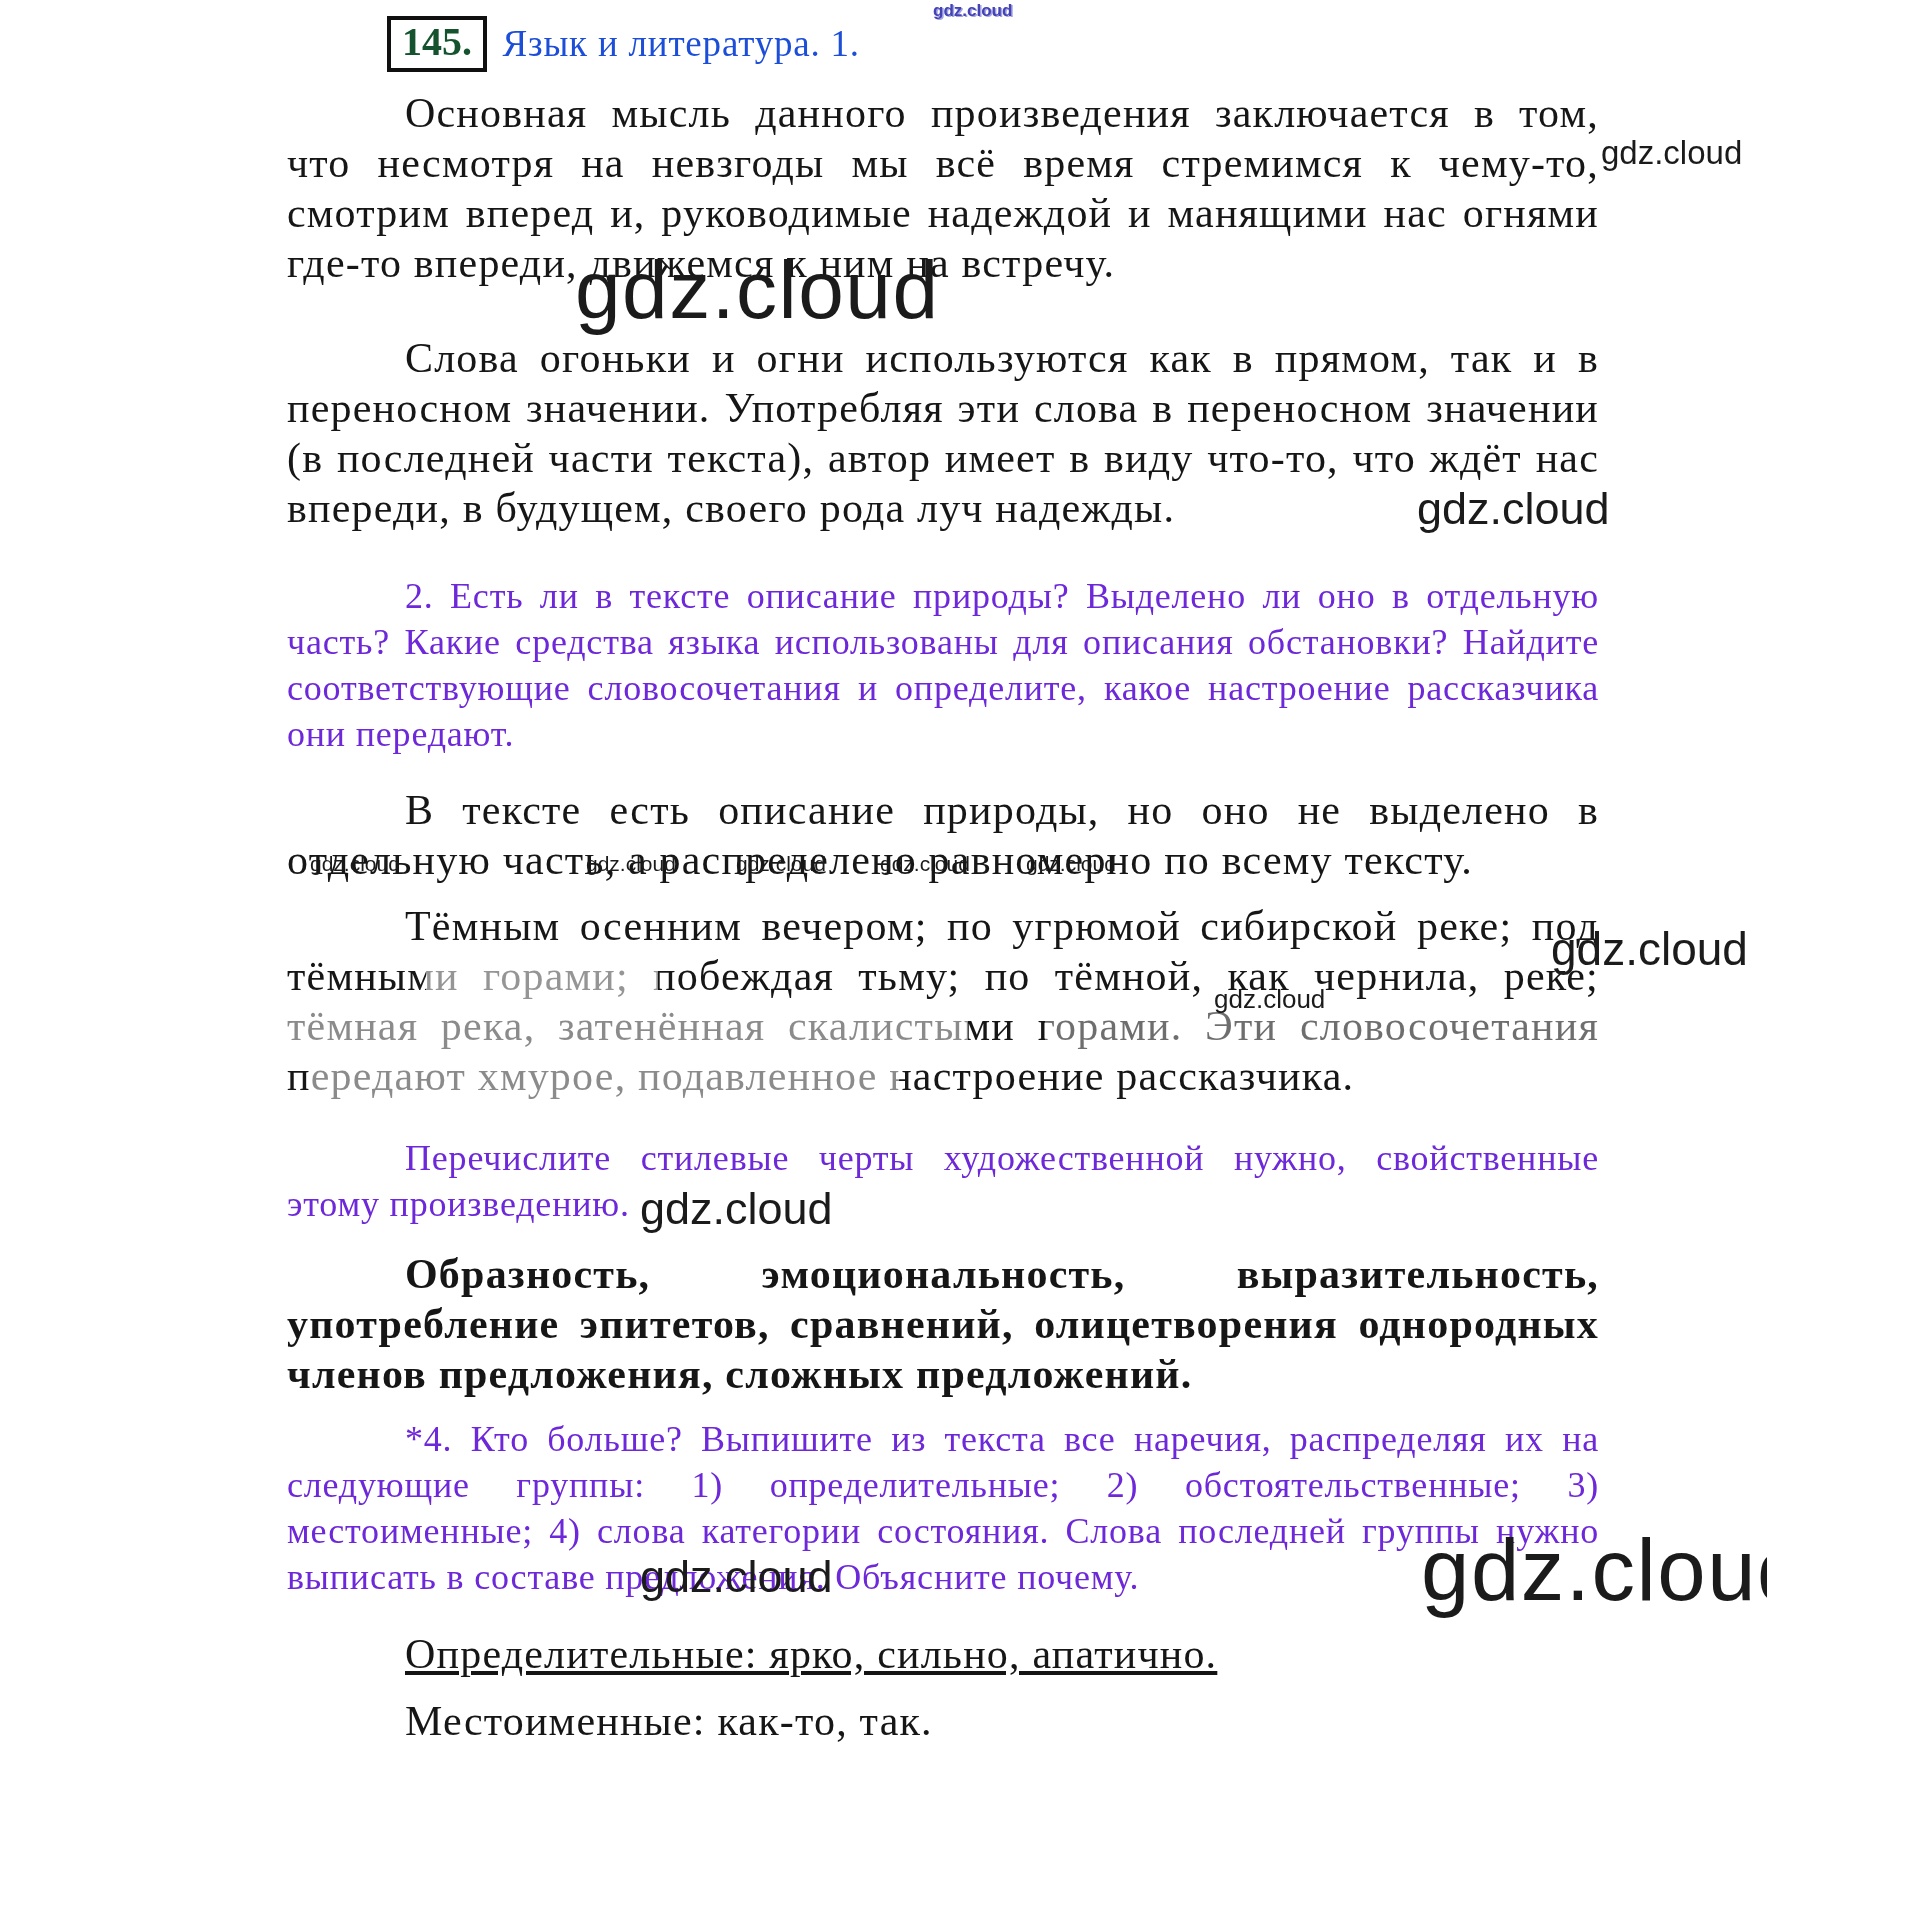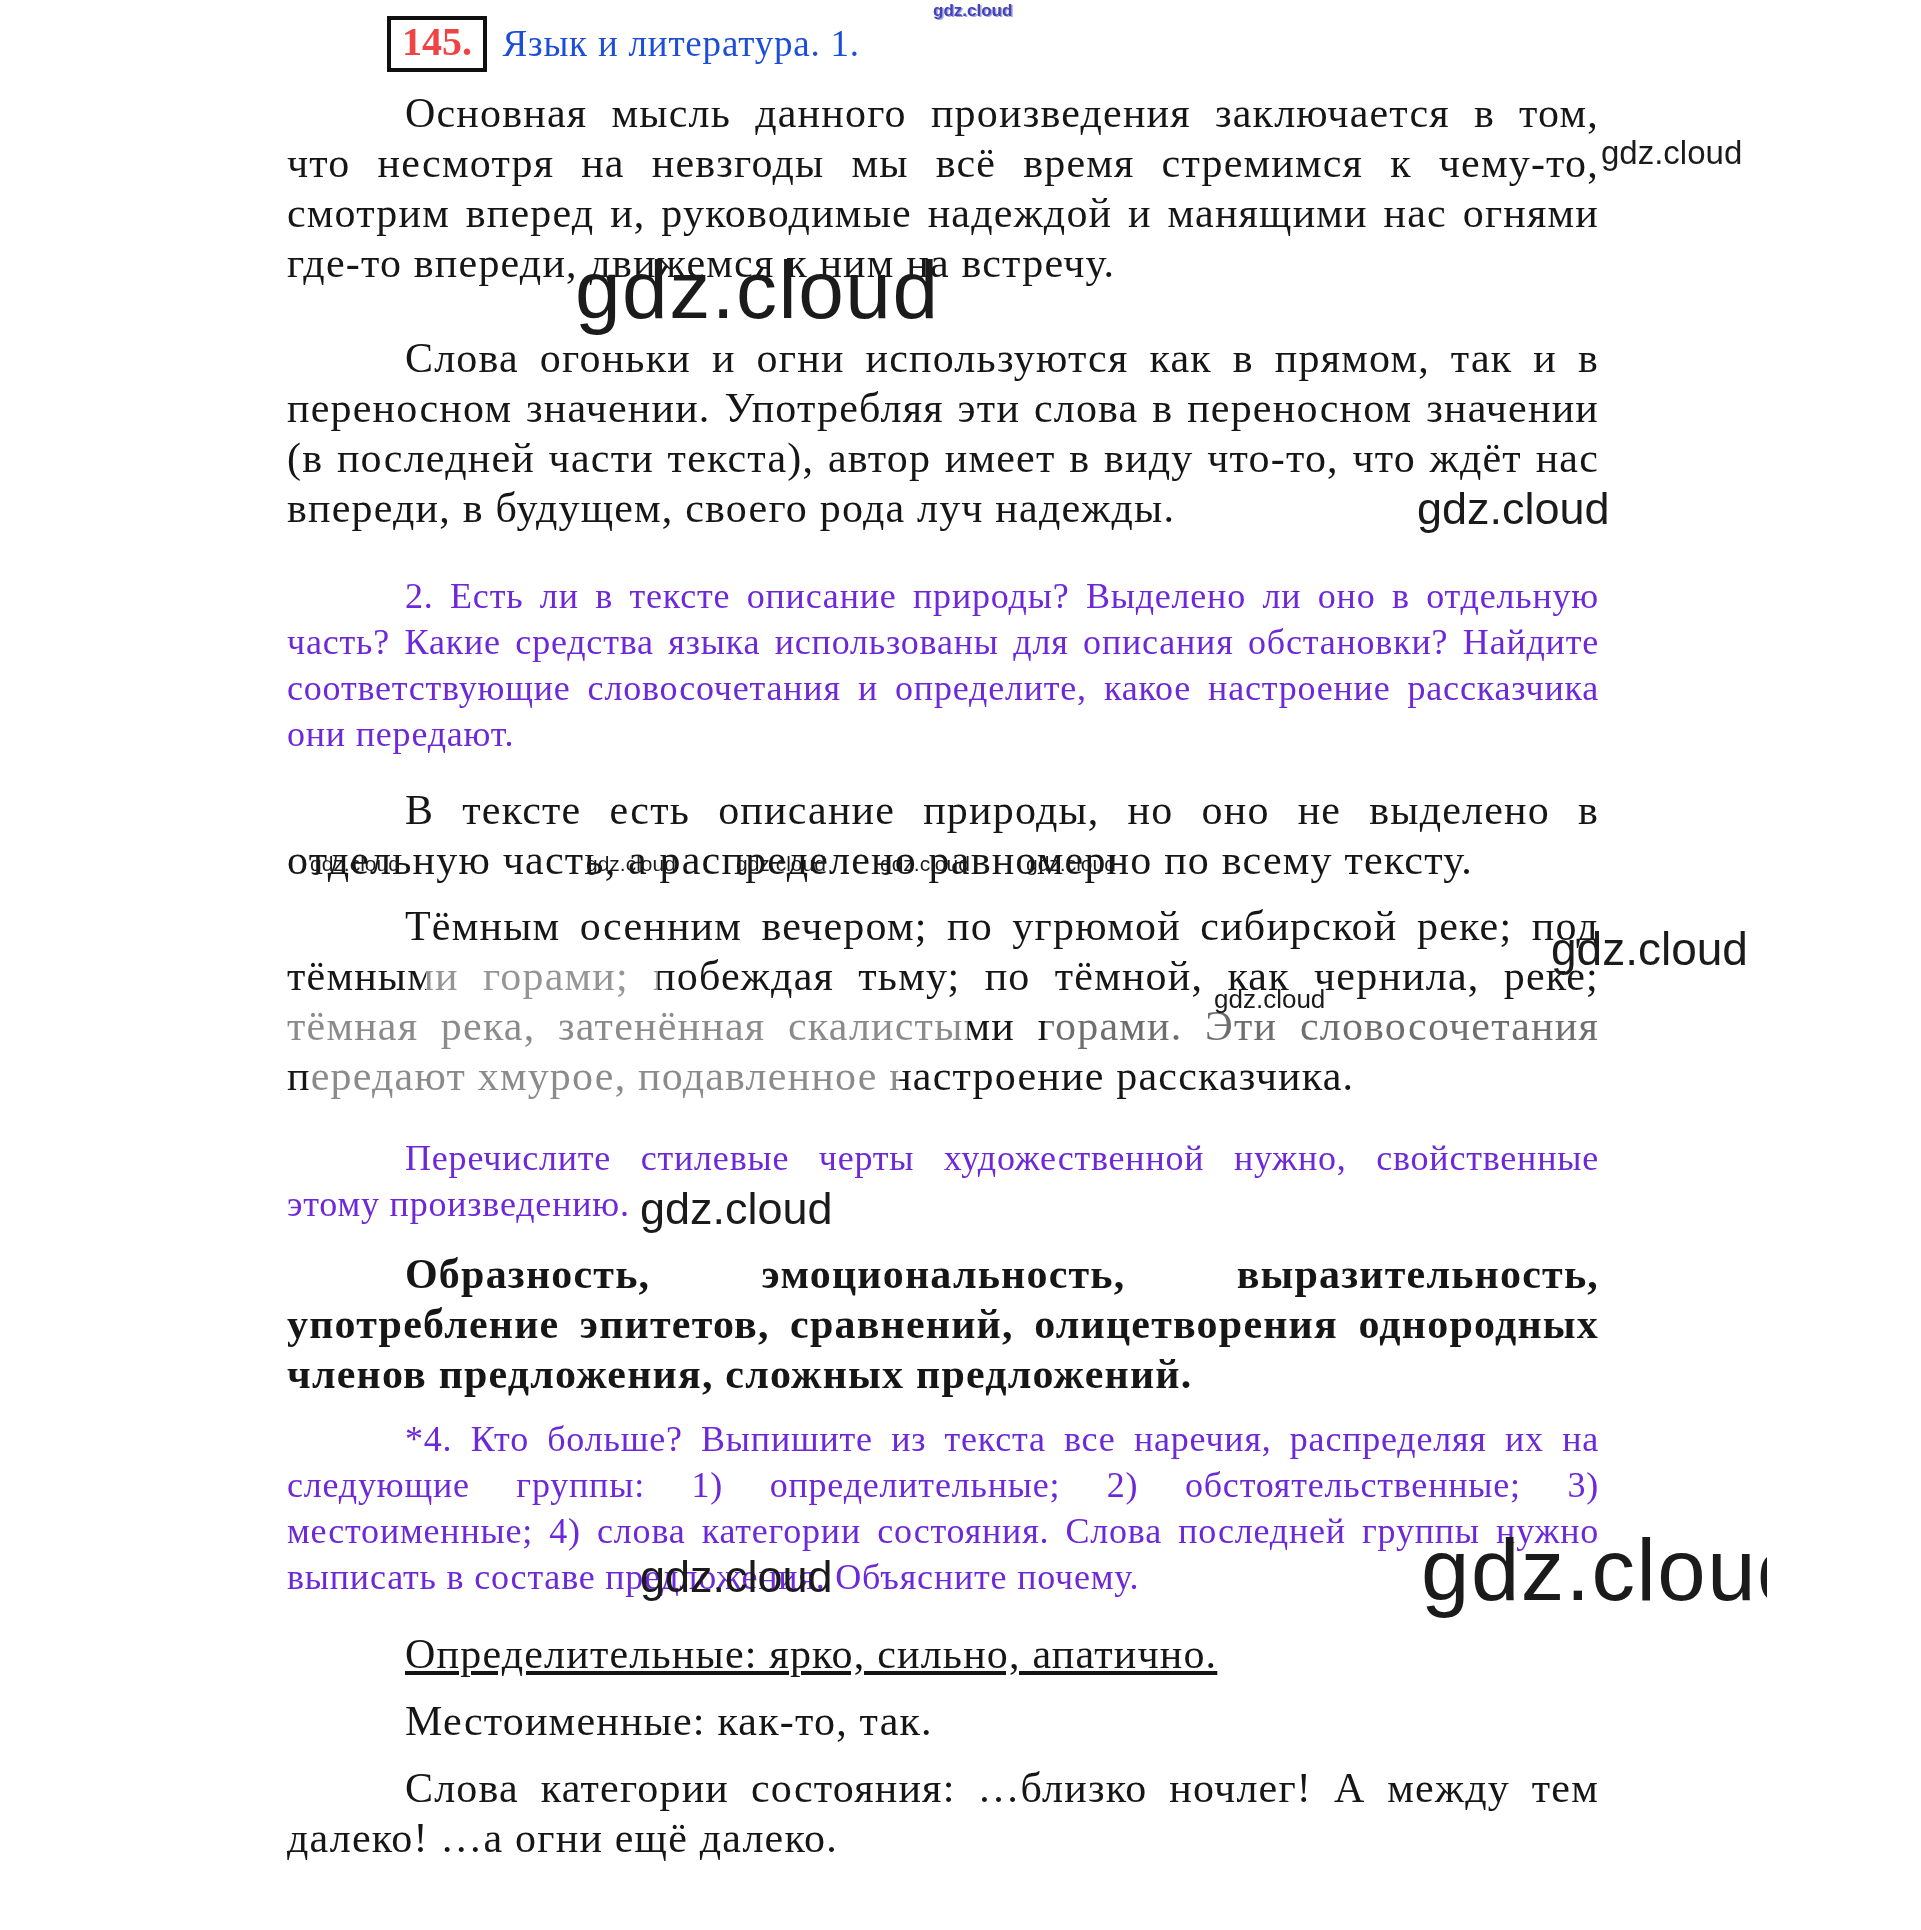--- a/index.html
+++ b/index.html
@@ -20,21 +20,21 @@
     align-items:center;
     gap:15.5px;
     margin:0 0 7.7px 116px;
   }
   .num-box{
     border:4.6px solid #101010;
     font-weight:bold;
     font-size:40px;
     line-height:1.1;
     padding:0.8px 11px 3.9px 11px;
-    color:#ef4444;
+    color:#14532d;
     background:#fff;
   }
   .h-title{
     color:#1d4ed8;
     font-size:37px;
     letter-spacing:0.8px;
   }
   
   .block{position:relative;}
   .ptext{
@@ -168,18 +168,15 @@
 
   <div class="block answer b8">
     <p class="ptext">Определительные: ярко, сильно, апатично.</p>
   </div>
 
 
   <div class="block answer b10">
     <p class="ptext">Местоименные: как-то, так.</p>
   </div>
 
-  <div class="block answer b11">
-    <p class="ptext">Слова категории состояния: …близко ночлег! А между тем далеко! …а огни ещё далеко.</p>
-  </div>
 
 </div>
 
 
 </body></html>

